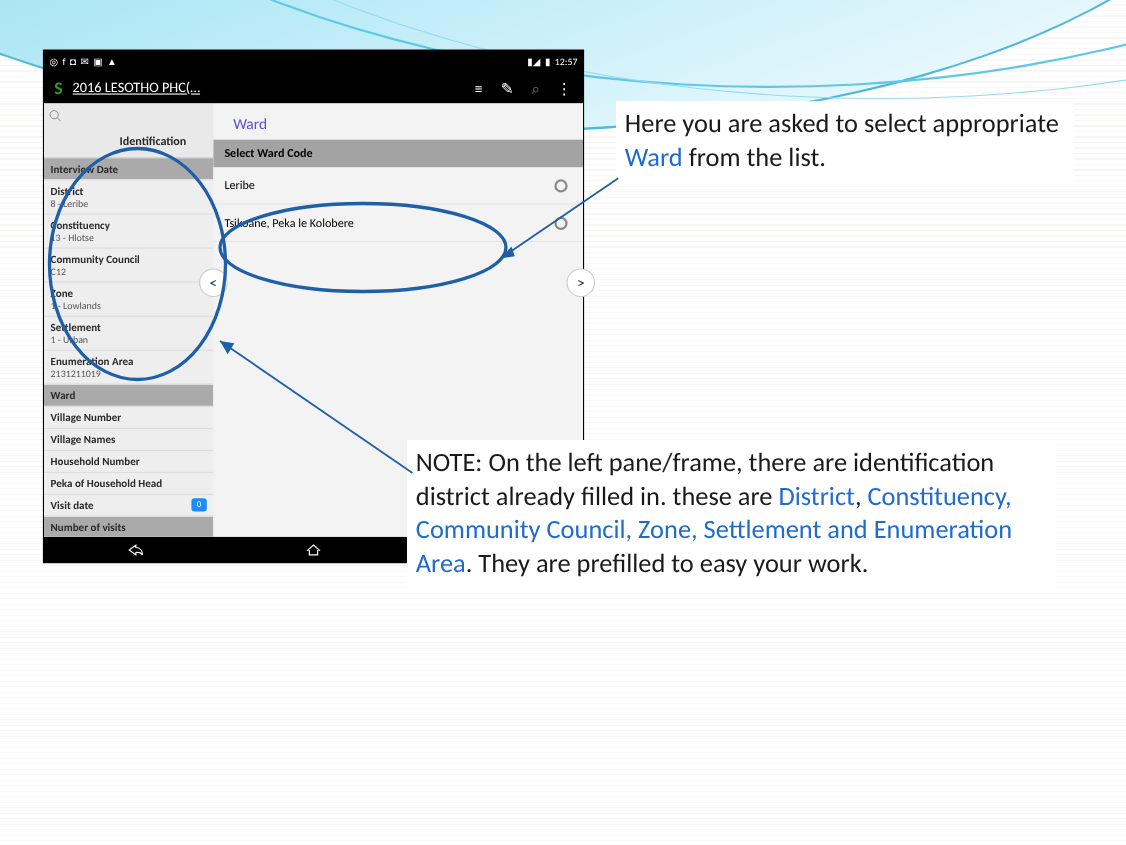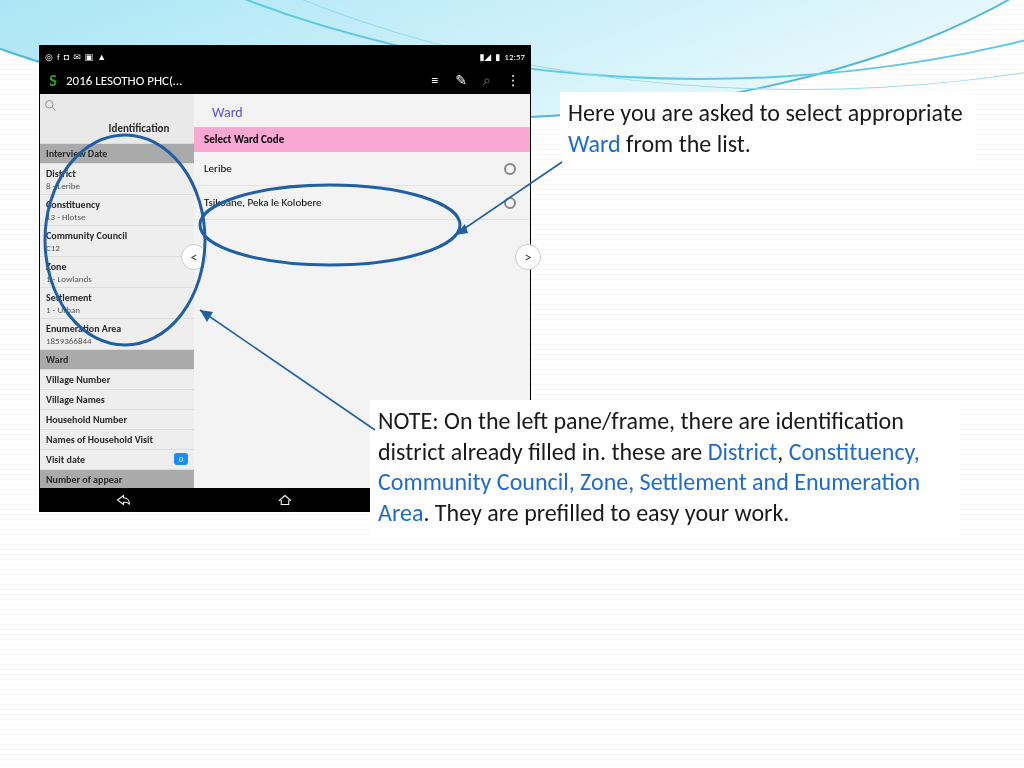--- a/index.html
+++ b/index.html
@@ -59,21 +59,21 @@
   }
   .status-left span, .status-right span { margin:0 1px; }
   .appbar {
     height:28px;
     background:#000;
     display:flex; align-items:center;
     color:#fff; font-size:13px;
     padding:0 4px;
   }
   .appbar .logo { width:18px; text-align:center; font-weight:bold; color:#2aa02a; font-size:16px; margin-right:4px;}
-  .appbar .title { flex:1; white-space:nowrap; overflow:hidden; }
+  .appbar .title { flex:1; white-space:nowrap; overflow:hidden;text-decoration:underline; }
   .appbar .ico { width:26px; text-align:center; font-size:14px; }
   .app-body {
     display:flex;
     height:394px;
     background:#e9e9e9;
   }
   .left-pane {
     width:154px;
     background:#e9e9e9;
     font-size:10px;
@@ -88,21 +88,21 @@
   .row .lbl { font-weight:bold; font-size:10px;}
   .row .val { font-size:9px; color:#555;}
   .badge { float:right; background:#1a8cff; color:#fff; font-size:8px; padding:1px 5px; border-radius:3px;}
   .right-pane {
     flex:1;
     background:#f3f3f3;
     position:relative;
     font-size:11px;
   }
   .ward-title { color:#5b4fd6; font-size:14px; padding:10px 0 6px 18px;}
-  .select-bar { background:#f9a8d4; font-weight:bold; padding:6px 10px; font-size:11px;}
+  .select-bar { background:#a3a3a3; font-weight:bold; padding:6px 10px; font-size:11px;}
   .option { display:flex; justify-content:space-between; align-items:center; padding:10px 14px 10px 10px; border-bottom:1px solid #e4e4e4;}
   .option .radio { width:12px; height:12px; border:2px solid #888; border-radius:50%;}
   .navcircle {
     position:absolute; width:26px; height:26px; border-radius:50%;
     background:#fff; border:1px solid #ccc;
     display:flex; align-items:center; justify-content:center;
     font-size:14px; color:#333;
     top:150px;
   }
   .navcircle.left { left:-13px;}
@@ -191,43 +191,43 @@
         <div class="row">
             <div class="lbl">Zone</div>
             <div class="val">1 - Lowlands</div>
           </div>
         <div class="row">
             <div class="lbl">Settlement</div>
             <div class="val">1 - Urban</div>
           </div>
         <div class="row">
             <div class="lbl">Enumeration Area</div>
-            <div class="val">1859366844</div>
+            <div class="val">2131211019</div>
           </div>
         <div class="row dark">
             <div class="lbl">Ward</div>
           </div>
         <div class="row">
             <div class="lbl">Village Number</div>
           </div>
         <div class="row">
             <div class="lbl">Village Names</div>
           </div>
         <div class="row">
             <div class="lbl">Household Number</div>
           </div>
         <div class="row">
-            <div class="lbl">Names of Household Visit</div>
+            <div class="lbl">Peka of Household Head</div>
           </div>
         <div class="row">
             <span class="badge">0</span>
             <div class="lbl">Visit date</div>
           </div>
         <div class="row dark">
-            <div class="lbl">Number of appear</div>
+            <div class="lbl">Number of visits</div>
           </div>
       </div>
       <div class="right-pane">
         <div class="ward-title">Ward</div>
         <div class="select-bar">Select Ward Code</div>
         <div class="option">
           <span>Leribe</span>
           <span class="radio"></span>
         </div>
         <div class="option">

